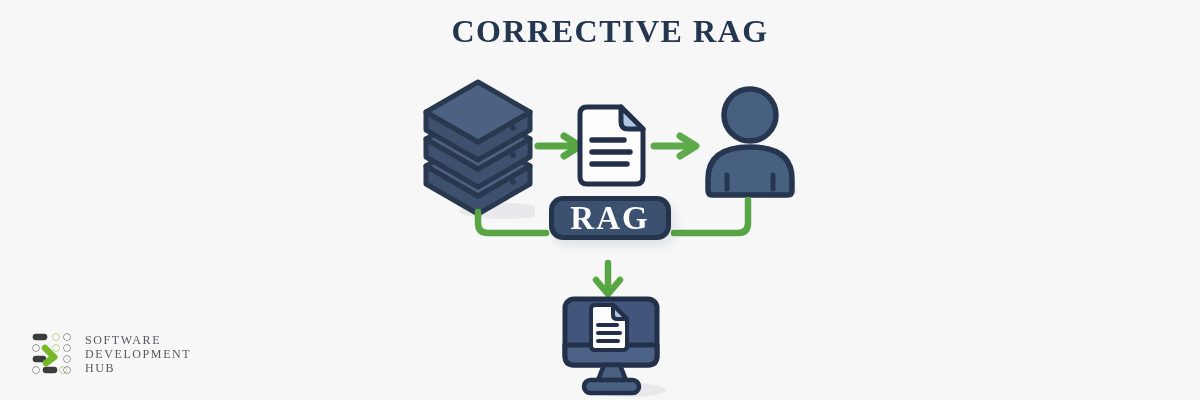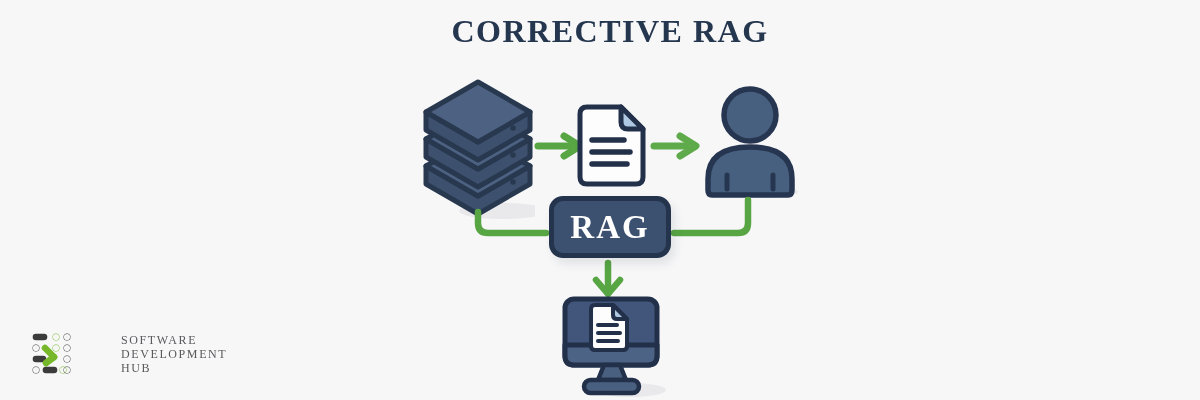--- a/index.html
+++ b/index.html
@@ -19,21 +19,21 @@
     font-weight: bold;
     letter-spacing: 1.5px;
     color: #25364f;
   }
 
   .abs { position: absolute; }
 
   .rag-box {
     position: absolute;
     left: 549px; top: 196px;
-    width: 122px; height: 62px;
+    width: 122px; height: 44px;
     background: #3c5170;
     border: 5px solid #24344d;
     border-radius: 14px;
     display: flex; align-items: center; justify-content: center;
     color: #ffffff;
     font-size: 33px;
     font-weight: bold;
     letter-spacing: 2px;
     box-shadow: 4px 6px 10px rgba(40,50,70,0.10);
   }
@@ -49,21 +49,21 @@
     left: 30px; top: 331px;
     display: flex; align-items: center;
   }
   .logo-text {
     margin-left: 10px;
     color: #58595b;
     font-size: 12px;
     letter-spacing: 1.6px;
     line-height: 14px;
   }
-  .logo-text div { white-space: nowrap; margin-left: 36px; }
+  .logo-text div { white-space: nowrap; }
 </style>
 </head>
 <body>
 
 <div class="canvas">
 
   <h1 class="title">CORRECTIVE RAG</h1>
 
   <svg class="abs" style="left:421px; top:79px;" width="114" height="142" viewBox="0 0 114 142">
     <ellipse cx="82" cy="132" rx="44" ry="8" fill="#e9e9eb"></ellipse>

